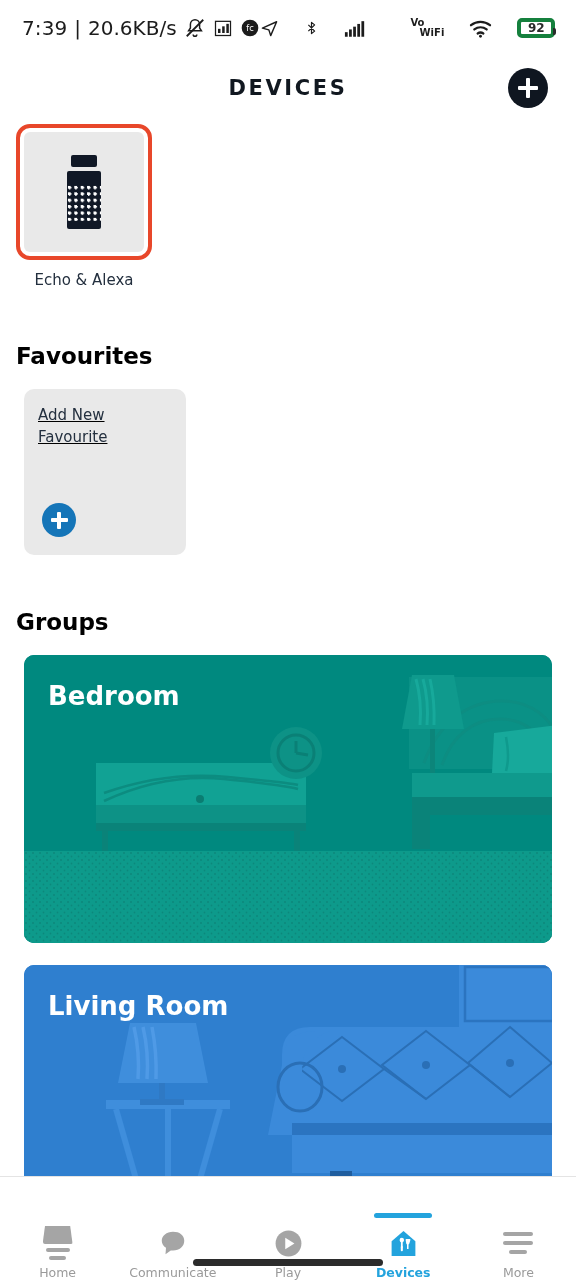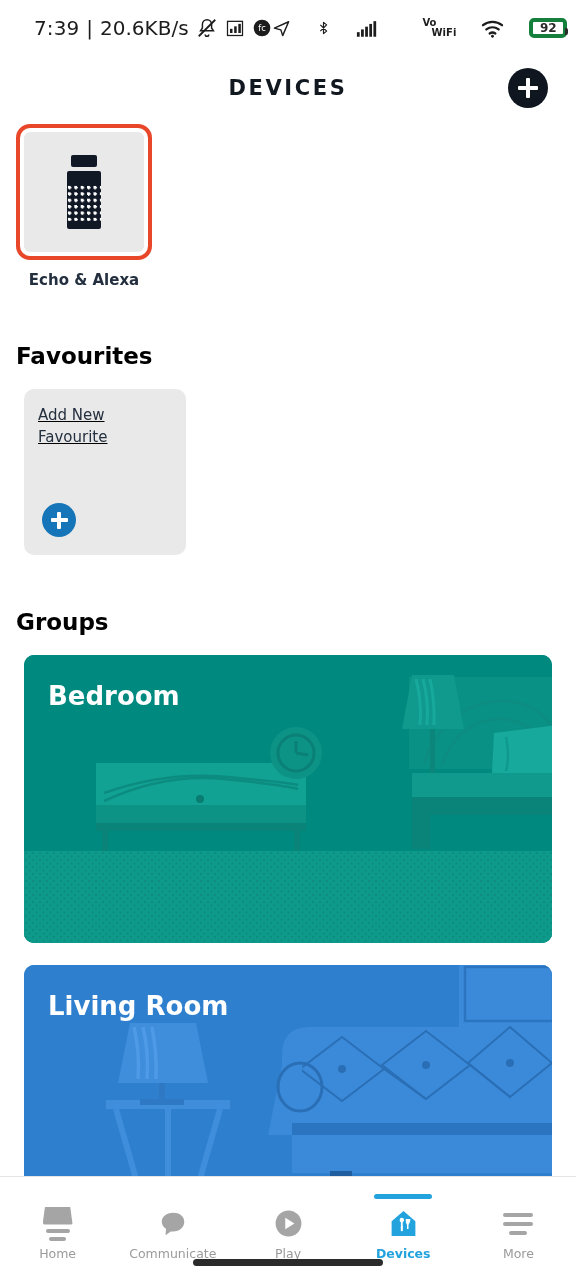--- a/index.html
+++ b/index.html
@@ -7,21 +7,21 @@
     width: 576px; height: 1280px;
     background: #ffffff;
     font-family: "DejaVu Sans", sans-serif;
     overflow: hidden;
   }
   .phone { position: relative; width: 576px; height: 1280px; background:#fff; }
 
   
   .statusbar {
     height: 56px; display: flex; align-items: center;
-    justify-content: space-between; padding: 0 34px;
+    justify-content: space-between; padding: 0 22px;
     color: #1b1b1b;
   }
   .sb-left { display:flex; align-items:center; gap:7px; }
   .sb-clock { font-size: 20px; font-weight: 400; letter-spacing:.1px; color:#1c1c1c; }
   .sb-net { font-size: 20px; color:#1c1c1c; }
   .sb-right { display:flex; align-items:center; gap:25px;justify-content:space-between; }
   .sb-ico { display:block; }
   .batt {
     width: 38px; height: 20px; border:4px solid #15803d; border-radius:5px;
     display:flex; align-items:center; justify-content:center; position:relative;
@@ -43,21 +43,21 @@
   .add-btn {
     position:absolute; right: 28px; top: 50%; transform: translateY(-50%);
     width: 40px; height: 40px; border-radius: 50%; background:#0f1620;
     display:flex; align-items:center; justify-content:center; cursor:pointer;
   }
   .add-btn .plus-h { position:absolute; width:20px; height:4px; background:#fff; border-radius:1px; }
   .add-btn .plus-v { position:absolute; width:4px; height:20px; background:#fff; border-radius:1px; }
 
   
   .tiles { display:flex; gap: 14px; padding: 12px 24px 0 24px; }
-  .tile-wrap { width: 120px; font-weight: bold; }
+  .tile-wrap { width: 120px; }
   .tile {
     width: 120px; height: 120px; border-radius: 10px; background:#e9e9e9;
     display:flex; align-items:center; justify-content:center; cursor:pointer;
   }
   .tile.selected {
     outline: 4px solid #e8472a; outline-offset: 4px; border-radius: 6px;
   }
   .tile-label {
     text-align:center; font-size: 15px; color:#232f3e; margin-top: 19px;
     font-family:"DejaVu Sans", sans-serif;
@@ -114,21 +114,21 @@
     position:absolute; left: 24px; top: 26px; z-index: 5;
     font-size: 26px; font-weight: 700; color:#ffffff;
     font-family:"DejaVu Sans", sans-serif;
   }
   .art { position:absolute; inset:0; }
 
   
   .bottomnav {
     position:absolute; left:0; right:0; bottom:0; height: 104px;
     background:#ffffff; border-top: 1px solid #e4e4e4;
-    display:flex; align-items:center;
+    display:flex; align-items:flex-end;
   }
   .nav-item {
     flex:1; display:flex; flex-direction:column; align-items:center;
     padding-top: 12px; position:relative; cursor:pointer;
   }
   .nav-label { font-size: 12.5px; color:#9a9a9a; margin-top: 7px; }
   .nav-item.active .nav-label { color:#23a3dd; font-weight:700; }
   .nav-ind {
     position:absolute; top:-3px; width: 58px; height: 5px; border-radius:3px; background:#23a3dd;
   }

